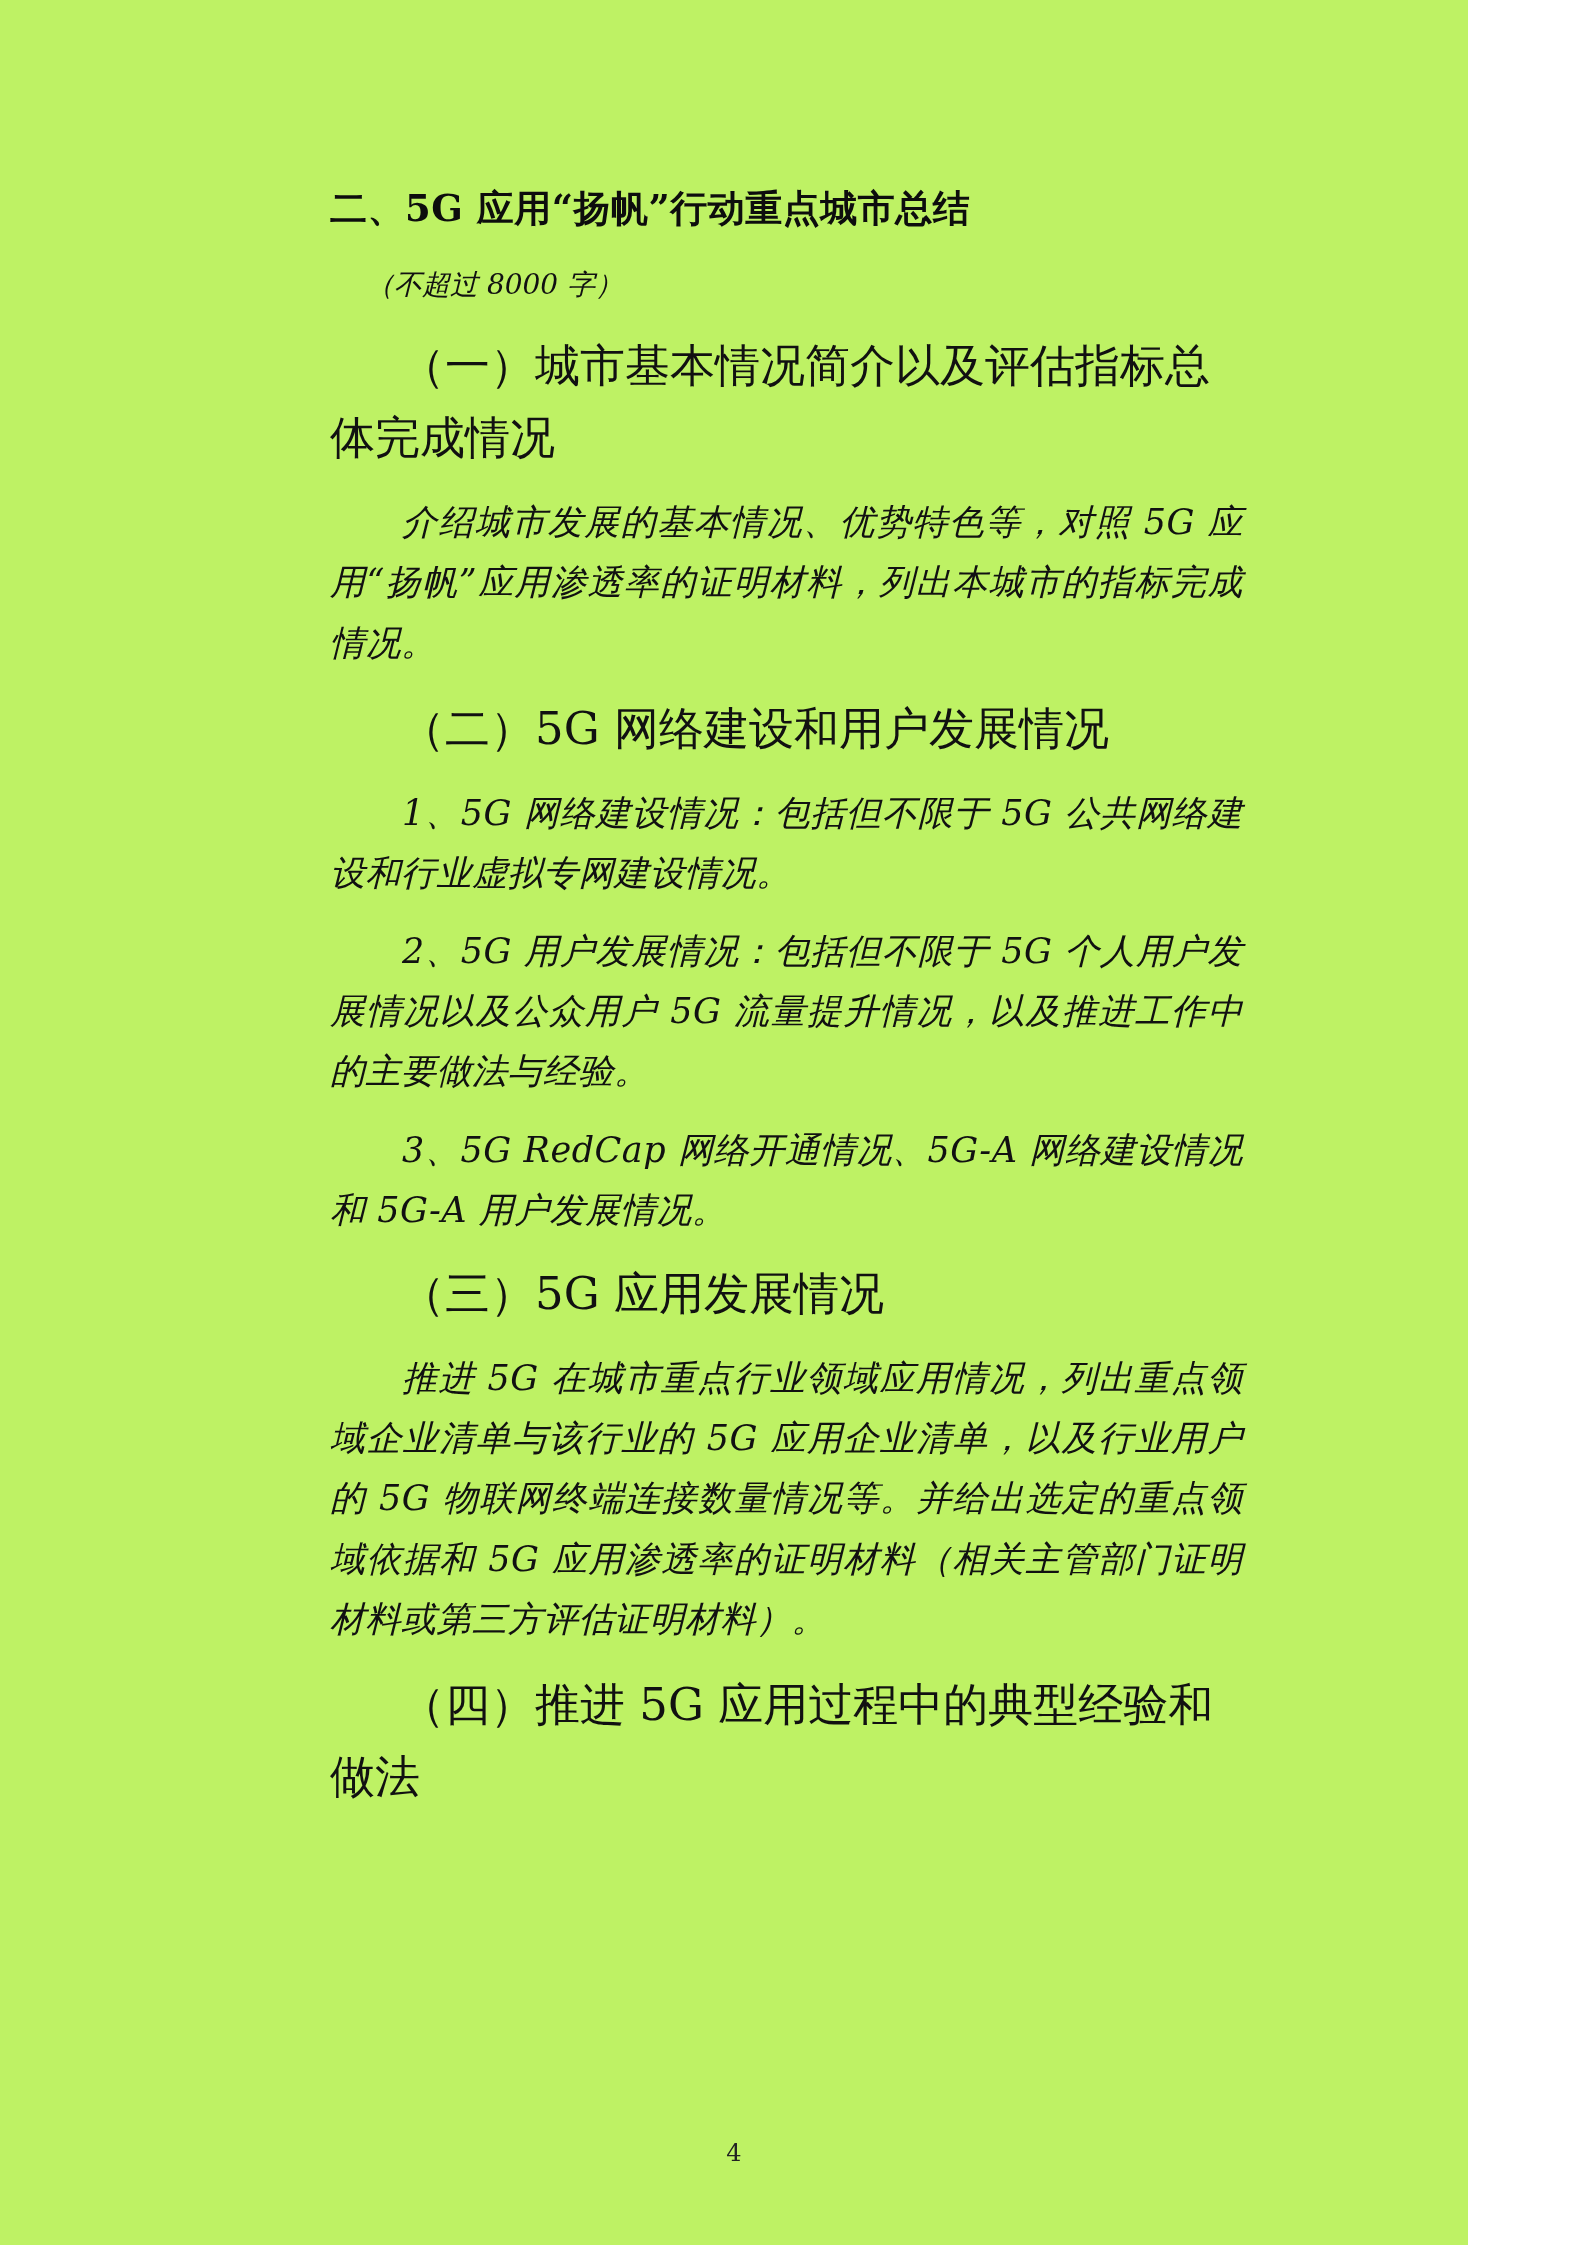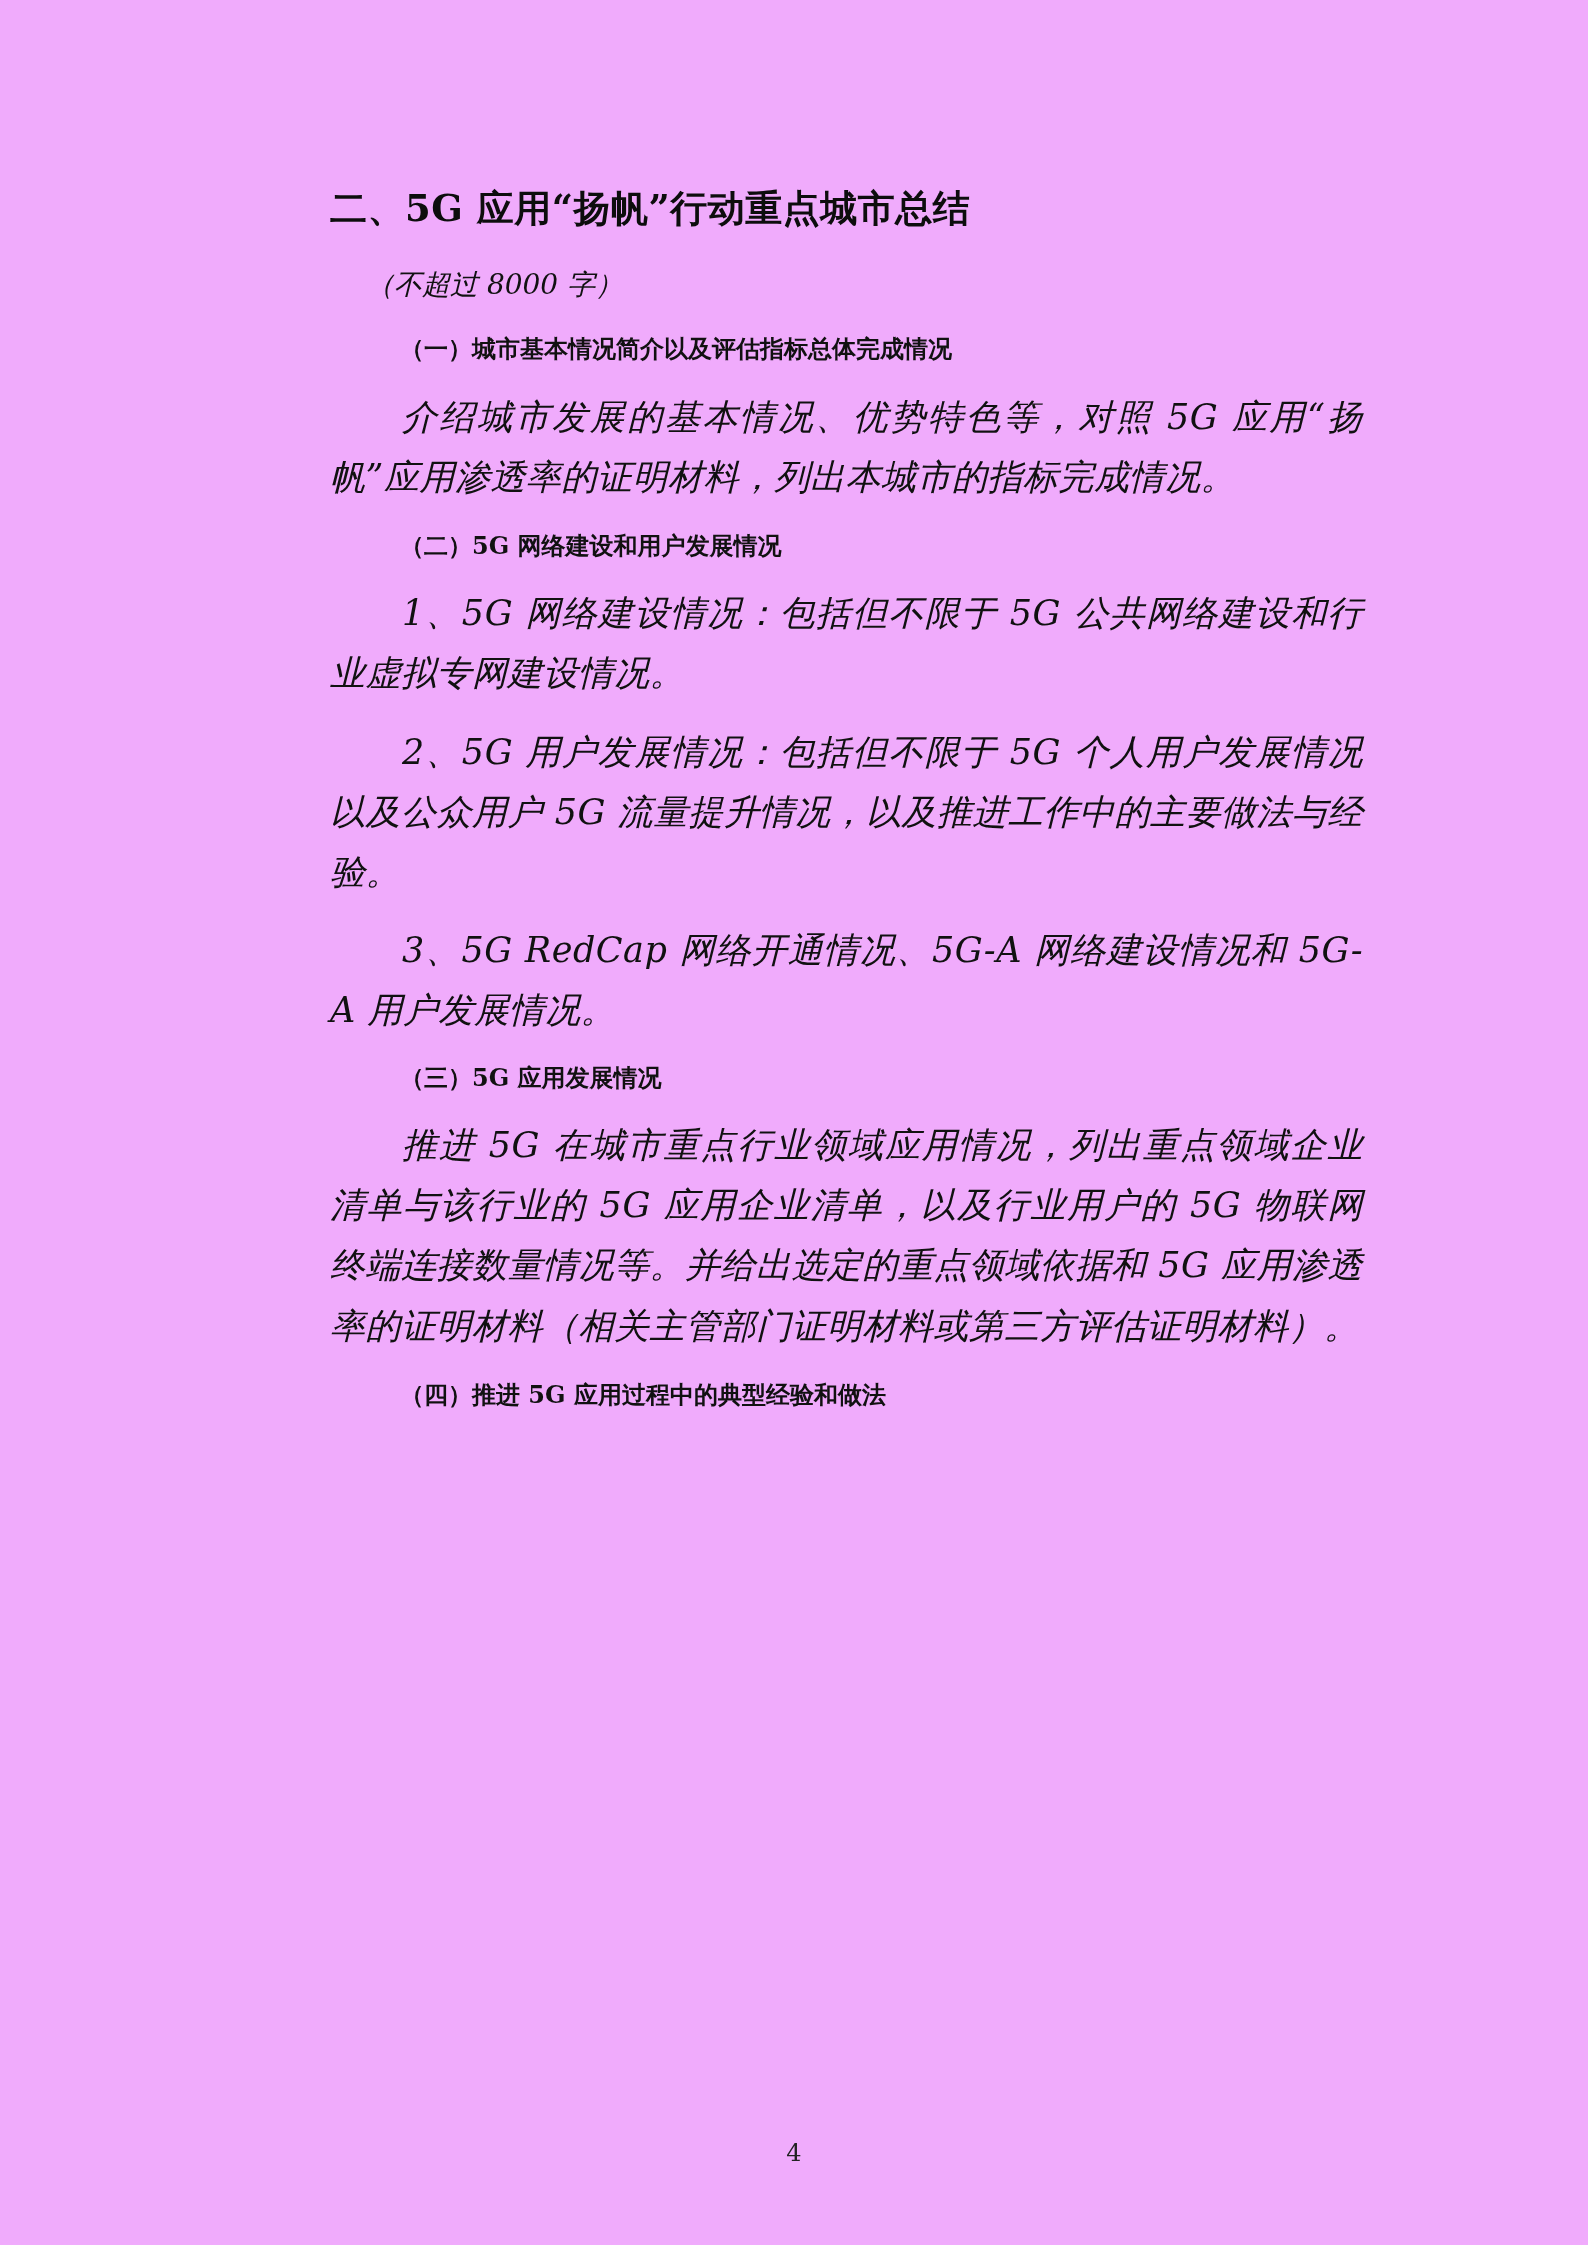--- a/index.html
+++ b/index.html
@@ -10,43 +10,43 @@
   body {
     width: 1588px;
     height: 2245px;
     position: relative;
     font-family: "DejaVu Serif", "Liberation Serif", serif;
     color: #111111;
   }
   .page {
     position: absolute;
     left: 0; top: 0;
-    width: 1588px;
+    width: 1468px;
     height: 2245px;
     box-sizing: border-box;
     padding: 180px 225px 120px 330px;
-    background: #f0abfc;
+    background: #bef264;
   }
   .doc-body {
     position: relative;
   }
   
   .h-section {
     font-family: "DejaVu Serif", "Liberation Serif", serif;
     font-weight: 700;
     font-size: 37px;
     line-height: 1.55;
     letter-spacing: 0.5px;
     margin: 0 0 26px 0;
     color: #0d0d0d;
   }
   .h-sub {
     font-family: "DejaVu Serif", "Liberation Serif", serif;
-    font-weight: 700;
-    font-size: 24px;
+    font-weight: 400;
+    font-size: 45px;
     line-height: 1.6;
     margin: 8px 0 18px 0;
     text-indent: 70px;
     color: #111111;
   }
   
   .p-note {
     font-style: italic;
     font-size: 28px;
     line-height: 1.6;

